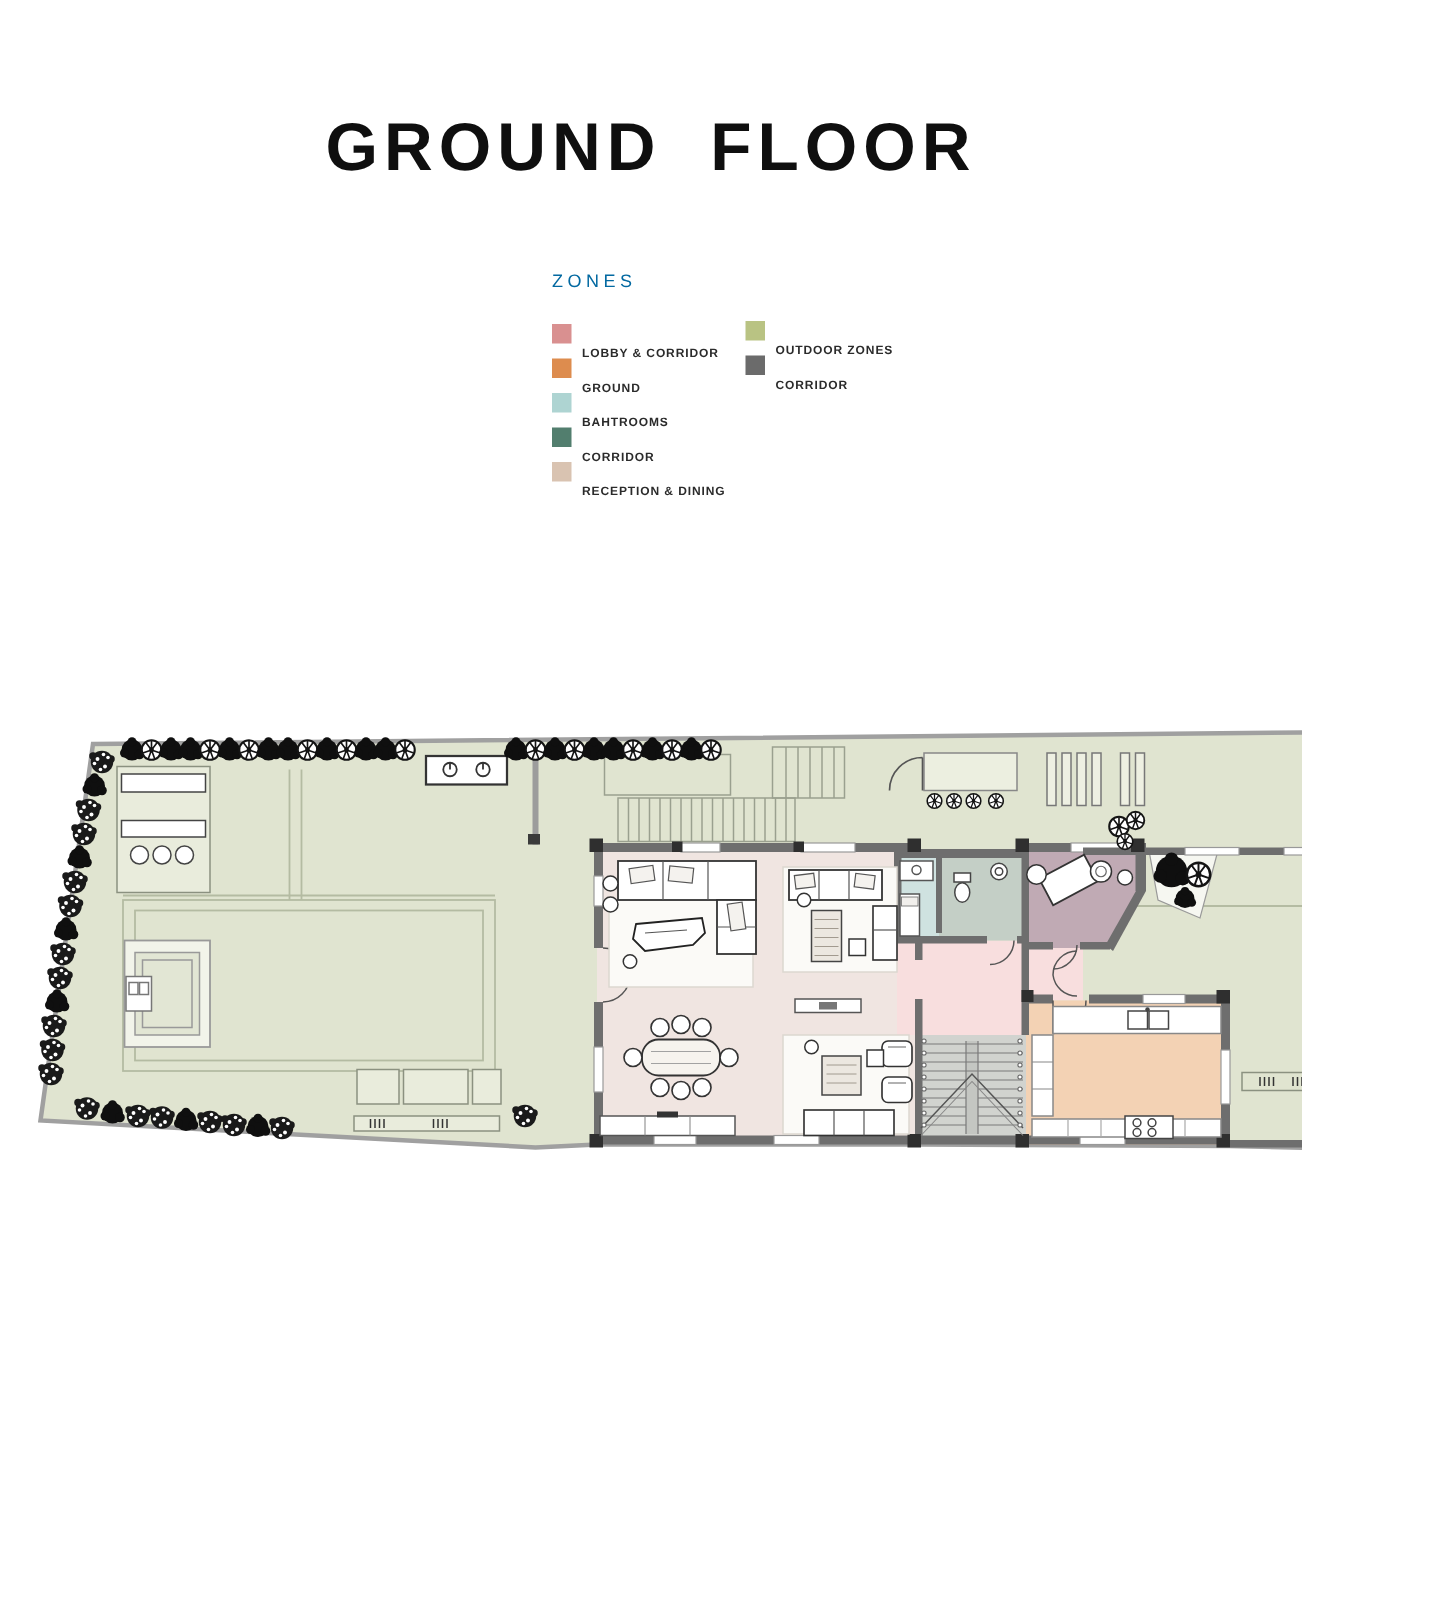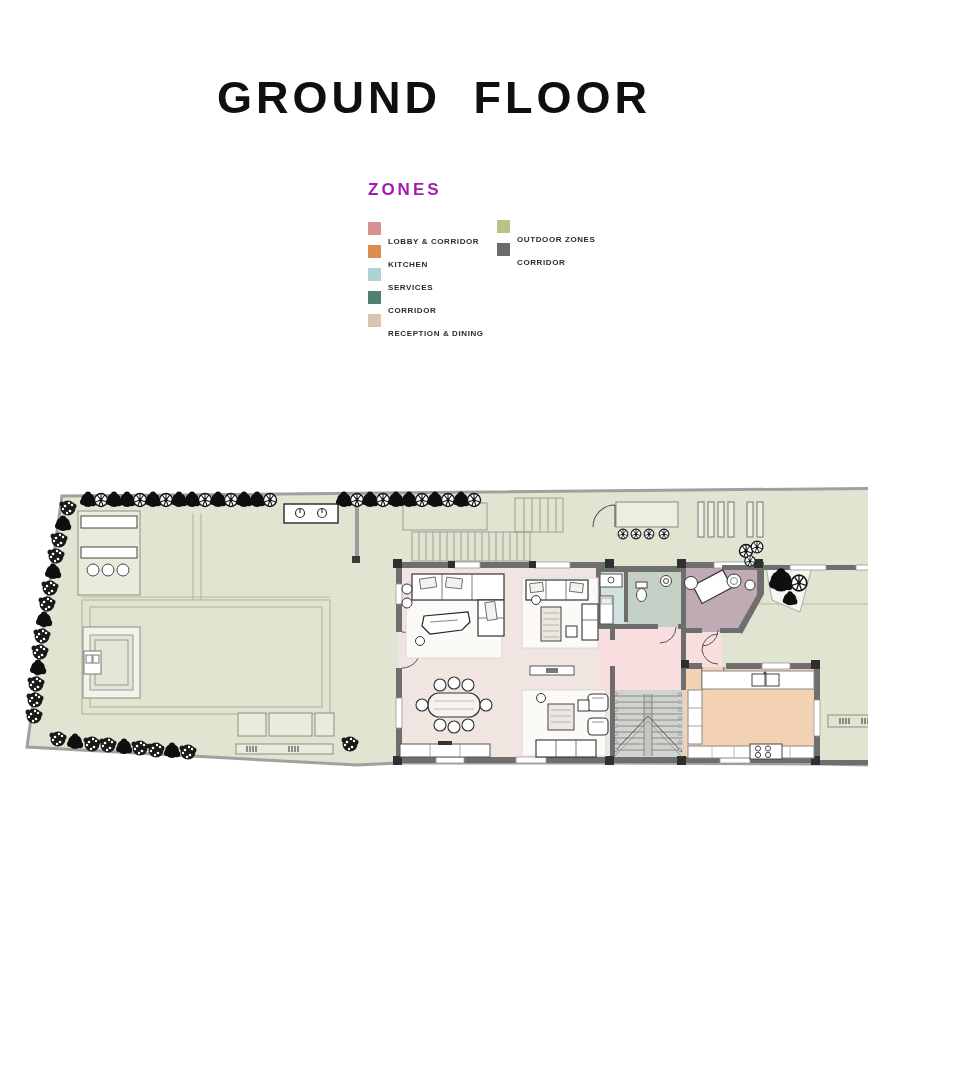--- a/index.html
+++ b/index.html
@@ -1,21 +1,21 @@
 <!DOCTYPE html>
 <html><head>
 <meta charset="utf-8">
 <style>
   html,body{margin:0;padding:0;background:#fff;}
   .canvas{position:relative;width:868px;height:1080px;background:#ffffff;overflow:hidden;
           font-family:"Liberation Sans", sans-serif;}
   .title{position:absolute;left:0;top:72px;width:100%;text-align:center;
          font-size:45px;font-weight:800;letter-spacing:4px;word-spacing:16px;color:#0f0f0f;}
   .legend{position:absolute;left:368px;top:180px;width:260px;}
-  .legend h2{margin:0 0 22px 0;font-size:17px;font-weight:700;letter-spacing:3px;color:#a21caf;}
+  .legend h2{margin:0 0 22px 0;font-size:12px;font-weight:400;letter-spacing:3px;color:#0369a1;}
   .legend-cols{position:relative;}
   .lcol{position:absolute;top:0;left:0;}
   .lcol.c2{left:129px;top:-2px;}
   .litem{display:flex;align-items:center;margin-bottom:10px;height:13px;}
   .swatch{width:13px;height:13px;flex:0 0 13px;margin-right:7px;}
   .llabel{font-size:8px;font-weight:700;letter-spacing:.6px;color:#2b2b2b;white-space:nowrap;padding-top:2px;margin-top:24px;}
   .plan{position:absolute;left:20px;top:484px;width:916px;height:302px;}
 </style>
 </head>
 <body>
@@ -27,25 +27,25 @@
   <div class="legend">
     <h2>ZONES</h2>
     <div class="legend-cols">
       <div class="lcol c1">
         <div class="litem">
           <span class="swatch" style="background-color: rgb(217, 144, 144);"></span>
           <span class="llabel">LOBBY &amp; CORRIDOR</span>
         </div>
         <div class="litem">
           <span class="swatch" style="background-color: rgb(221, 140, 78);"></span>
-          <span class="llabel">KITCHEN</span>
+          <span class="llabel">GROUND</span>
         </div>
         <div class="litem">
           <span class="swatch" style="background-color: rgb(174, 212, 210);"></span>
-          <span class="llabel">SERVICES</span>
+          <span class="llabel">BAHTROOMS</span>
         </div>
         <div class="litem">
           <span class="swatch" style="background-color: rgb(82, 126, 110);"></span>
           <span class="llabel">CORRIDOR</span>
         </div>
         <div class="litem">
           <span class="swatch" style="background-color: rgb(217, 195, 177);"></span>
           <span class="llabel">RECEPTION &amp; DINING</span>
         </div>
       </div>

